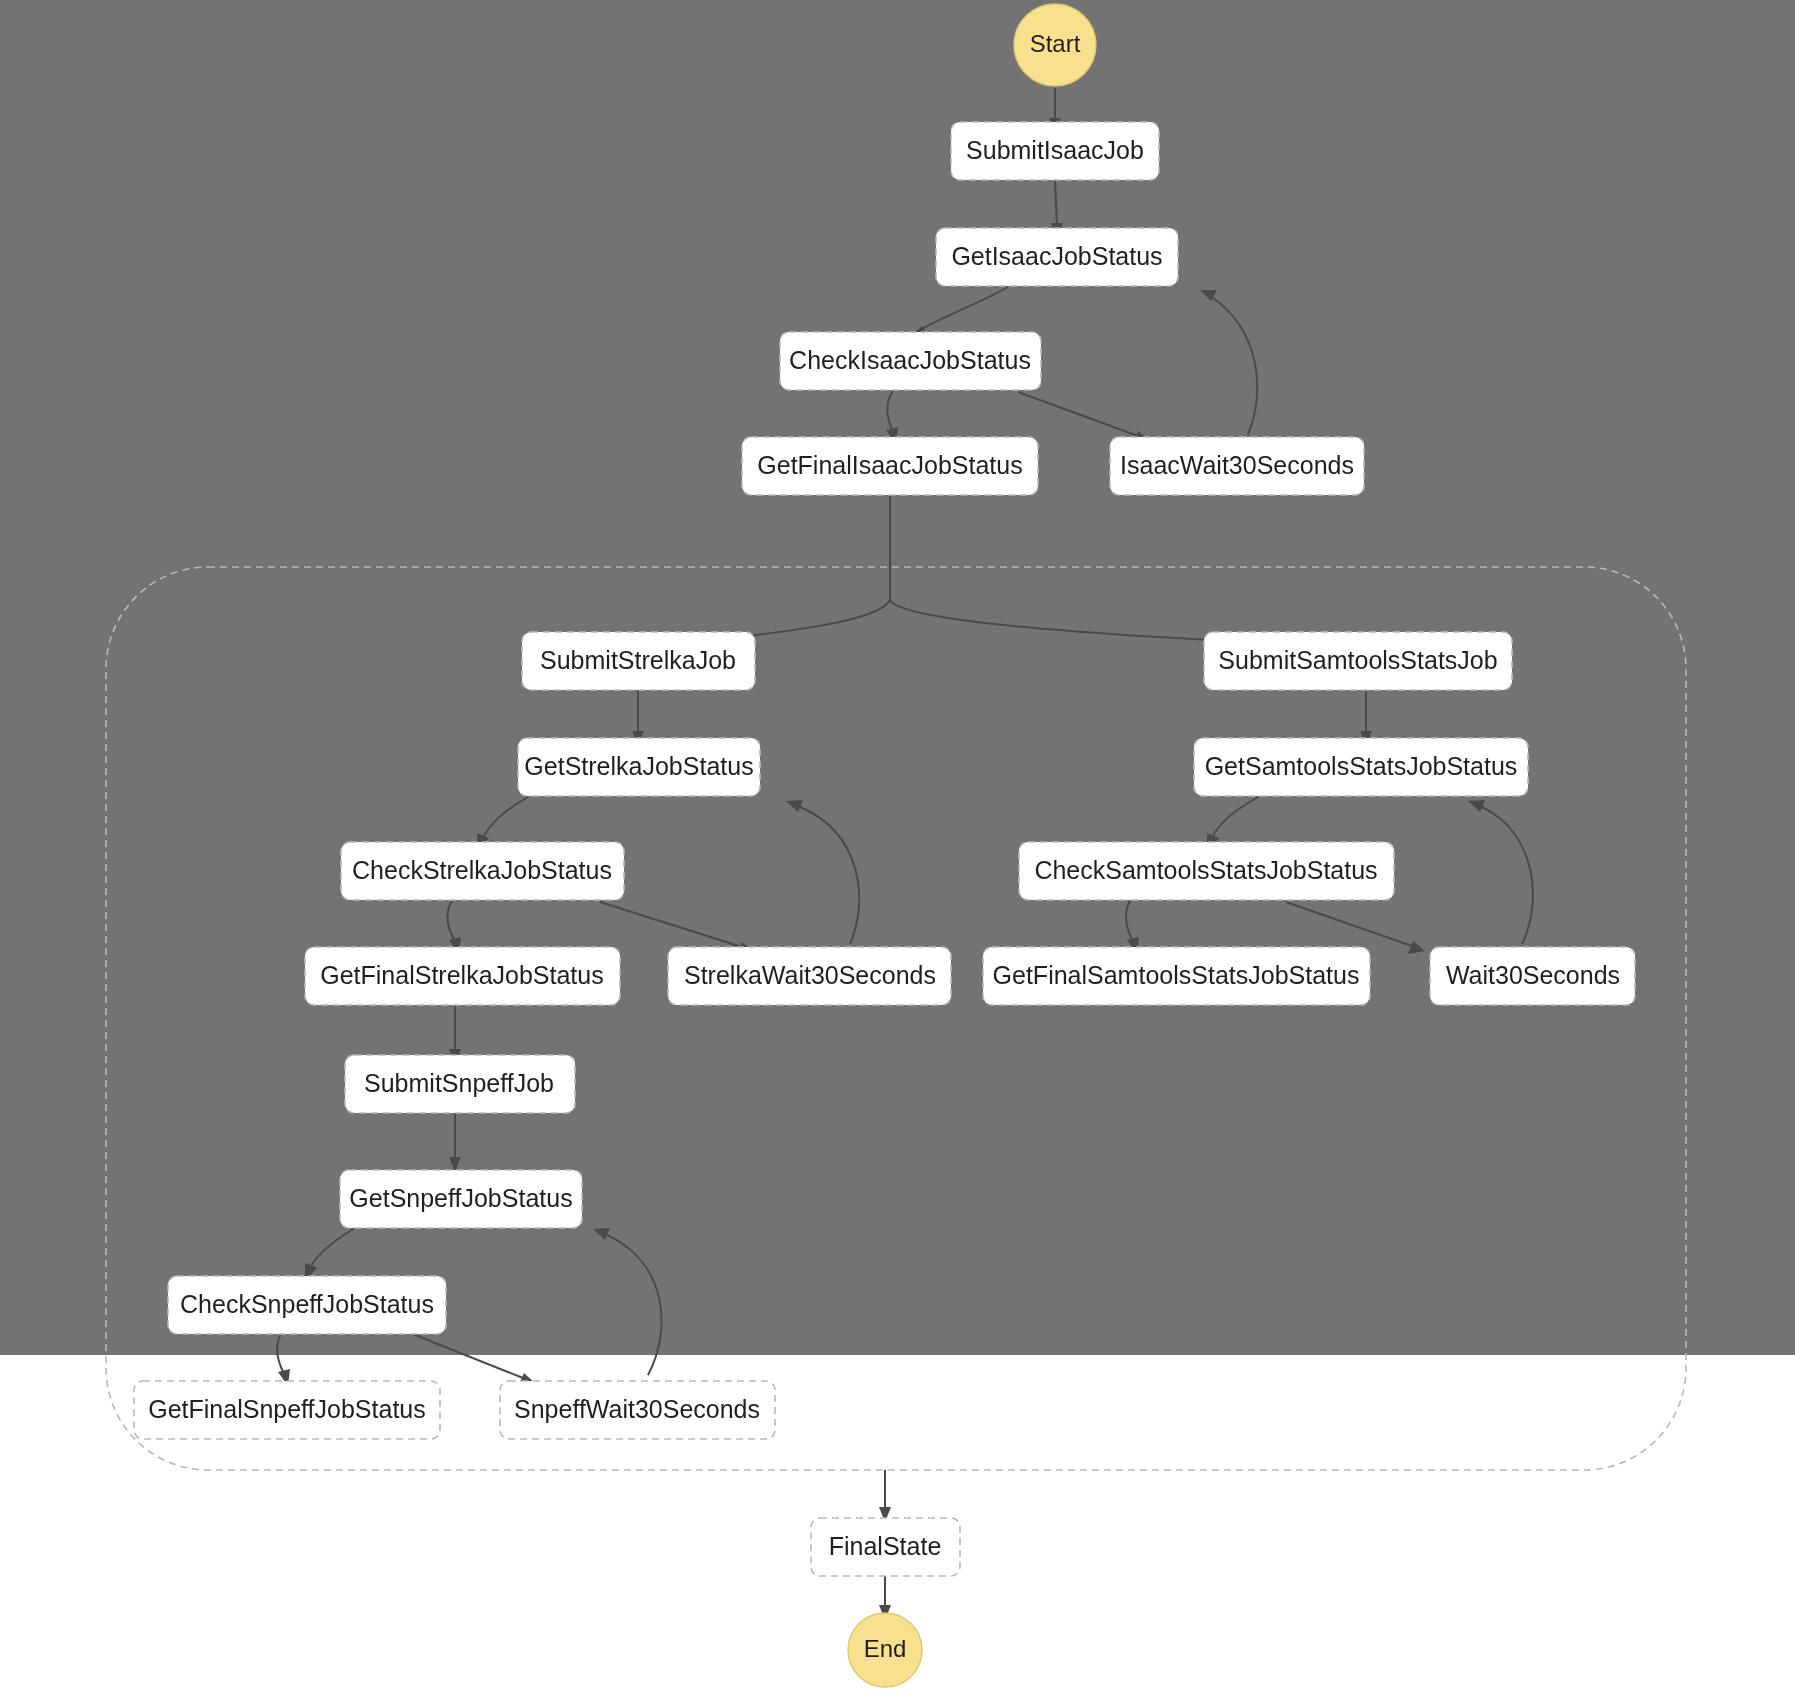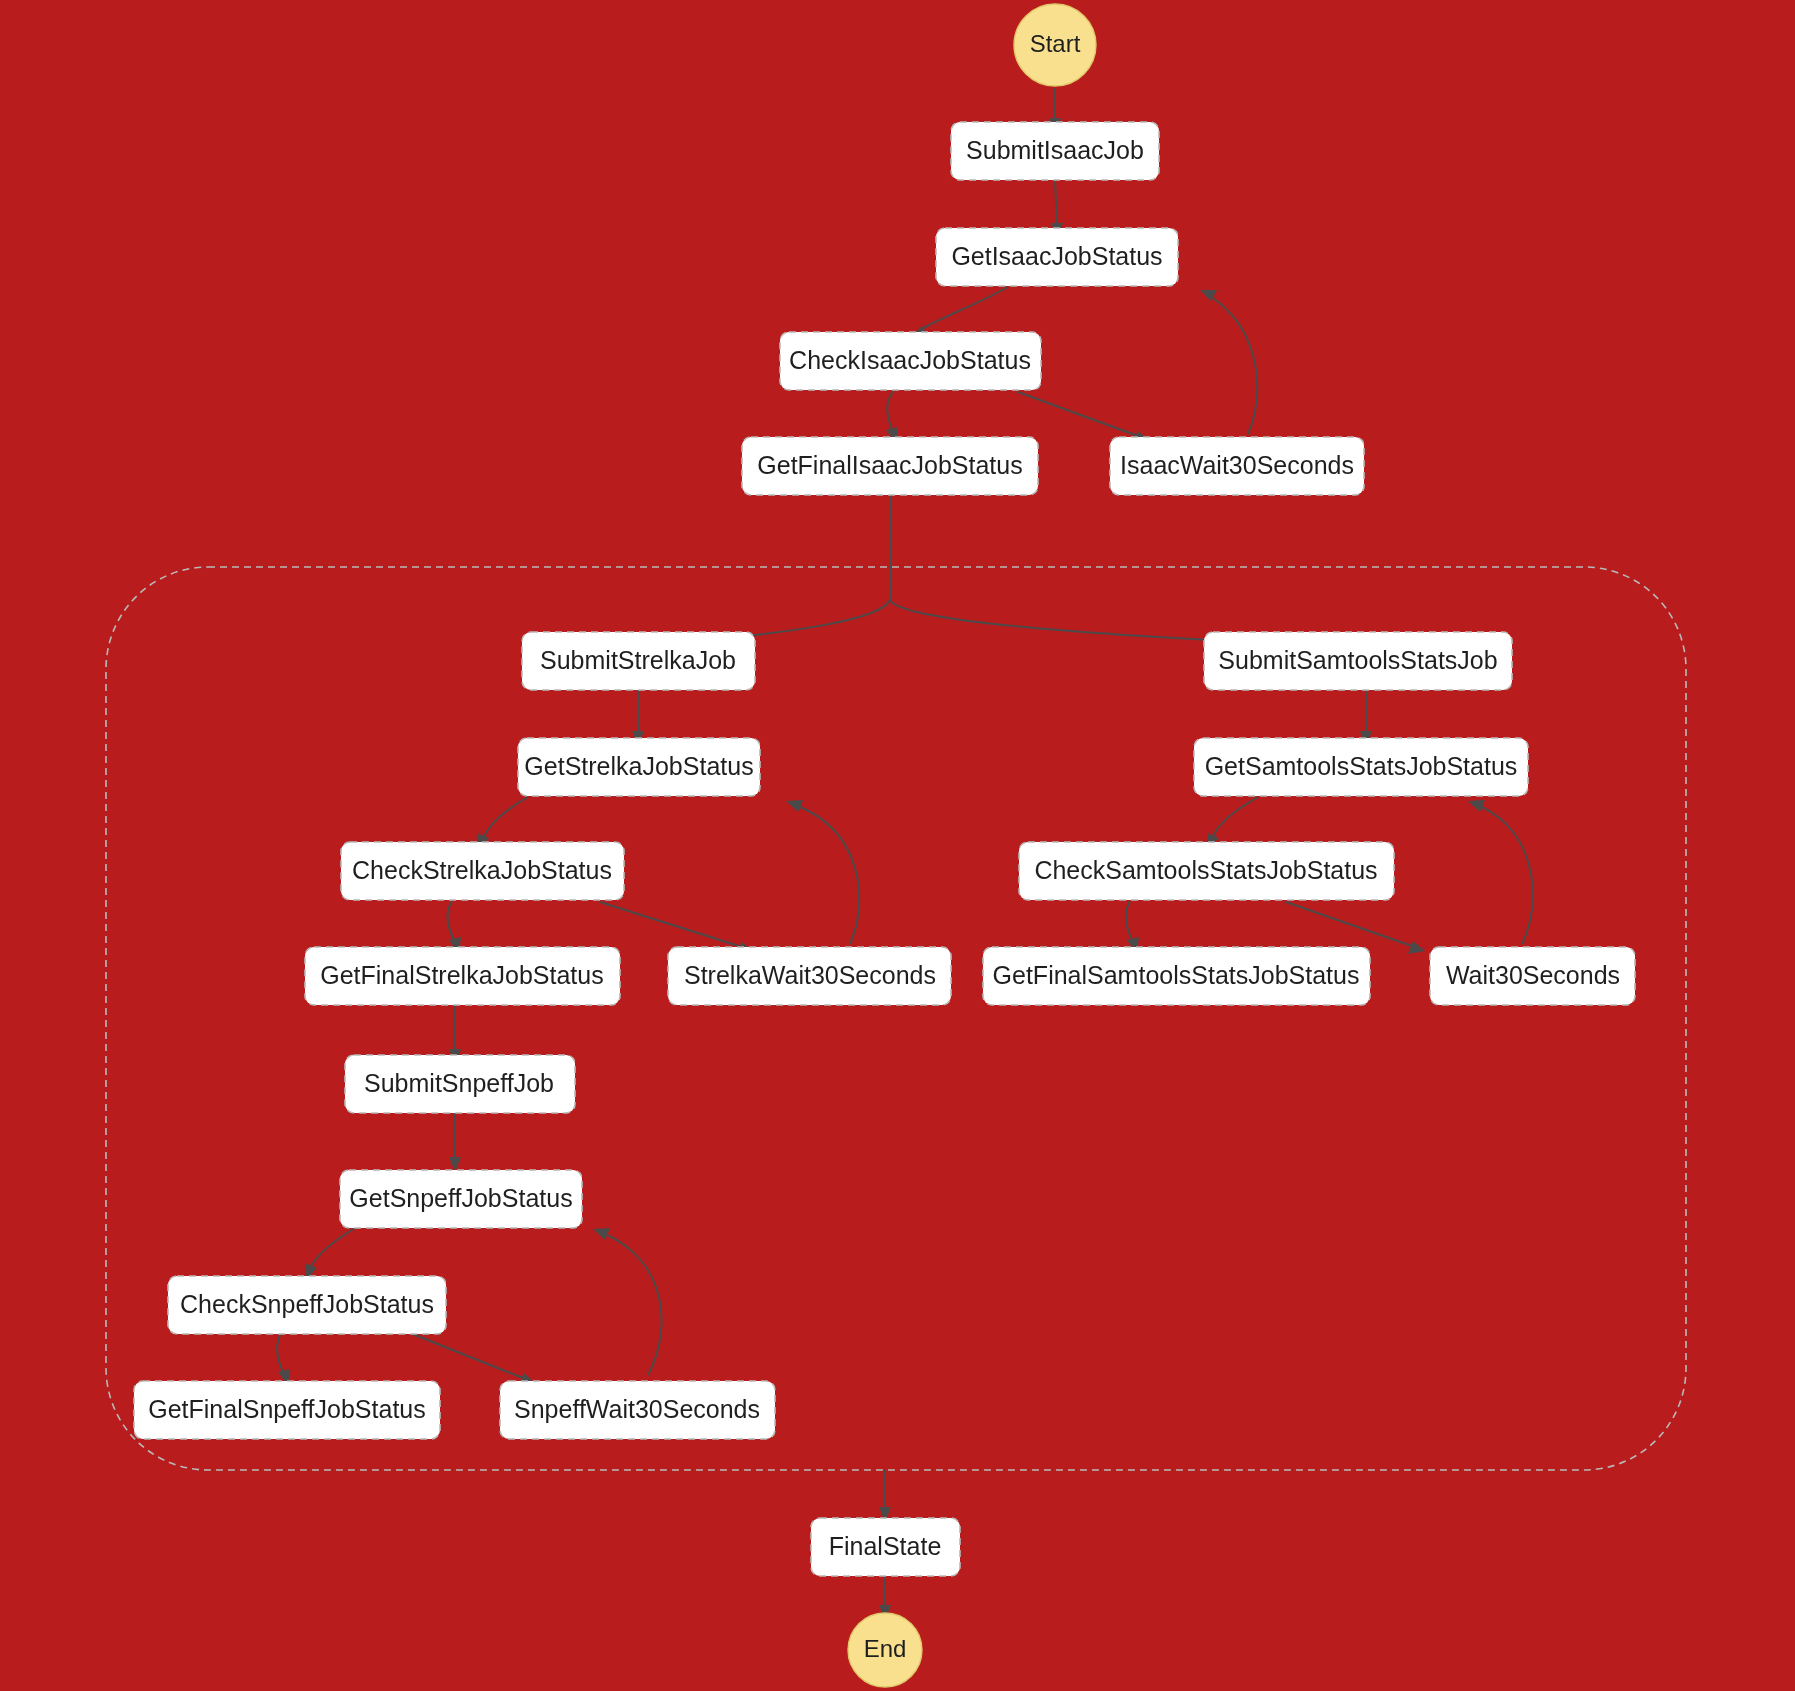--- a/index.html
+++ b/index.html
@@ -10,22 +10,22 @@
   }
   body {
     width: 1795px;
     height: 1691px;
     font-family: "Liberation Sans", sans-serif;
     overflow: hidden;
   }
   #diagram-root {
     position: relative;
     width: 1795px;
-    height: 1691px;
-    background: #b91c1c;
+    height: 1355px;
+    background: #737373;
   }
   svg#graph {
     position: absolute;
     top: 0;
     left: 0;
     width: 1795px;
     height: 1691px;
     display: block;
   }
   .node-box {

